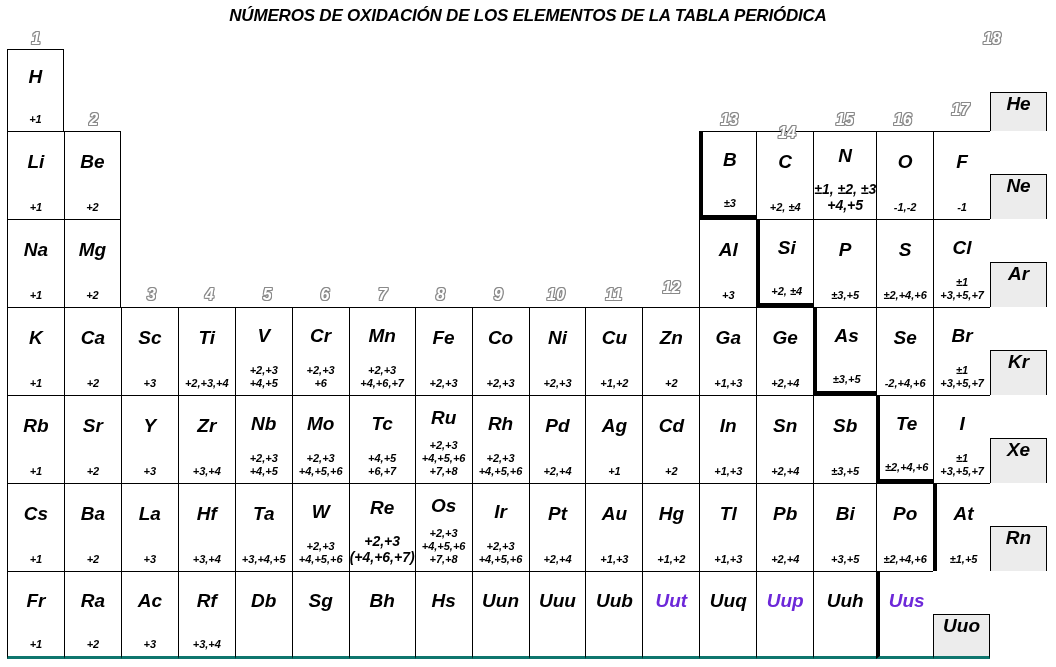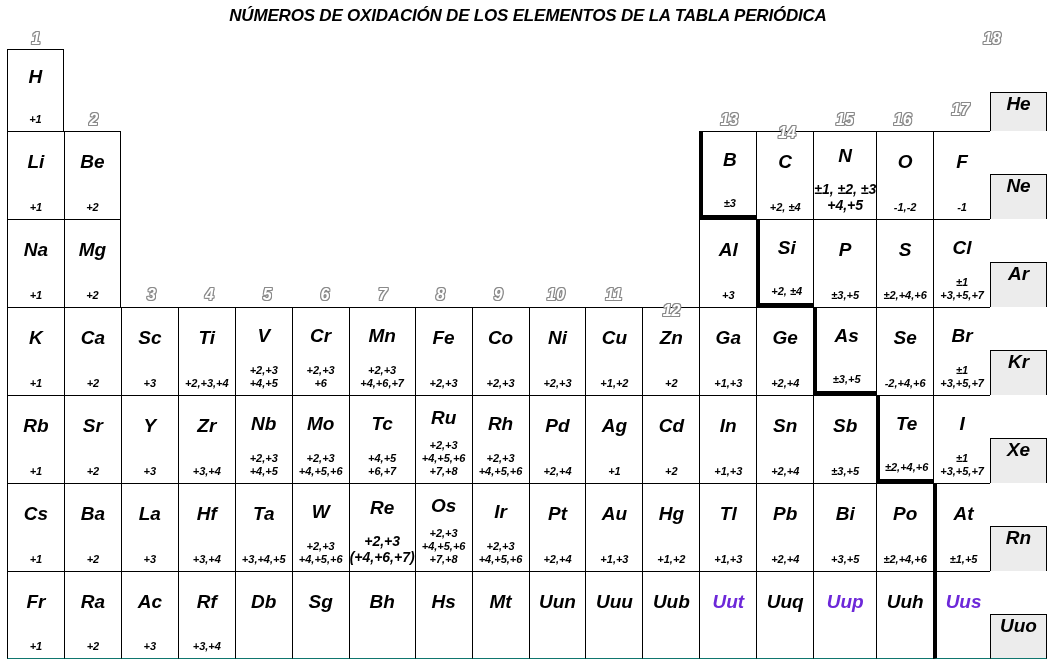--- a/index.html
+++ b/index.html
@@ -18,21 +18,21 @@
     grid-template-columns:repeat(18, 1fr);
     grid-template-rows:82px repeat(6, 88px);
   }
 
   .cell { position:relative; box-sizing:border-box; display:flex; flex-direction:column; align-items:center; }
   .cell.filled { background:#fff; }
   .cell.noble { background:#ececec;margin-top:43px; }
   .cell.bt { border-top:1px solid #000; }
   .cell.bl { border-left:1px solid #000; }
   .cell.br { border-right:1px solid #000; }
-  .cell.bb { border-bottom:1px solid #0f766e;justify-content:space-between; }
+  .cell.bb { border-bottom:3px solid #0f766e;justify-content:space-between; }
   .cell.stair-left { border-left:4px solid #000; }
   .cell.stair-bottom { border-bottom:4px solid #000; }
 
   .sym { flex:1; display:flex; align-items:center; justify-content:center; font-size:19px; font-weight:bold; color:#000; }
   .cell.faded .sym { color:#6d28d9; }
 
   .ox {
     min-height:27px; box-sizing:border-box; padding-bottom:5px;
     display:flex; flex-direction:column; justify-content:flex-end;
     font-size:11px; font-weight:bold; line-height:1.18; text-align:center;
@@ -561,24 +561,20 @@
       <div class="cell filled bt bl bb">
         <div class="sym">Sg</div>
         <div class="ox"></div>
       </div>
       <div class="cell filled bt bl bb">
         <div class="sym">Bh</div>
         <div class="ox"></div>
       </div>
       <div class="cell filled bt bl bb">
         <div class="sym">Hs</div>
-        <div class="ox"></div>
-      </div>
-      <div class="cell filled bt bl bb">
-        <div class="sym">Mt</div>
         <div class="ox"></div>
       </div>
       <div class="cell filled bt bl bb">
         <div class="sym">Uun</div>
         <div class="ox"></div>
       </div>
       <div class="cell filled bt bl bb">
         <div class="sym">Uuu</div>
         <div class="ox"></div>
       </div>
@@ -622,15 +618,15 @@
       <div class="glabel" style="left: 931.444px; top: 101px;">17</div>
       <div class="glabel" style="left: 122.556px; top: 286px;">3</div>
       <div class="glabel" style="left: 180.333px; top: 286px;">4</div>
       <div class="glabel" style="left: 238.111px; top: 286px;">5</div>
       <div class="glabel" style="left: 295.889px; top: 286px;">6</div>
       <div class="glabel" style="left: 353.667px; top: 286px;">7</div>
       <div class="glabel" style="left: 411.444px; top: 286px;">8</div>
       <div class="glabel" style="left: 469.222px; top: 286px;">9</div>
       <div class="glabel" style="left: 527px; top: 286px;">10</div>
       <div class="glabel" style="left: 584.778px; top: 286px; text-align: center;">11</div>
-      <div class="glabel" style="left: 642.556px; top: 302px;">12</div>
+      <div class="glabel" style="left: 642.556px; top: 279px;">12</div>
     </div>
 </div>
 
 </body></html>

